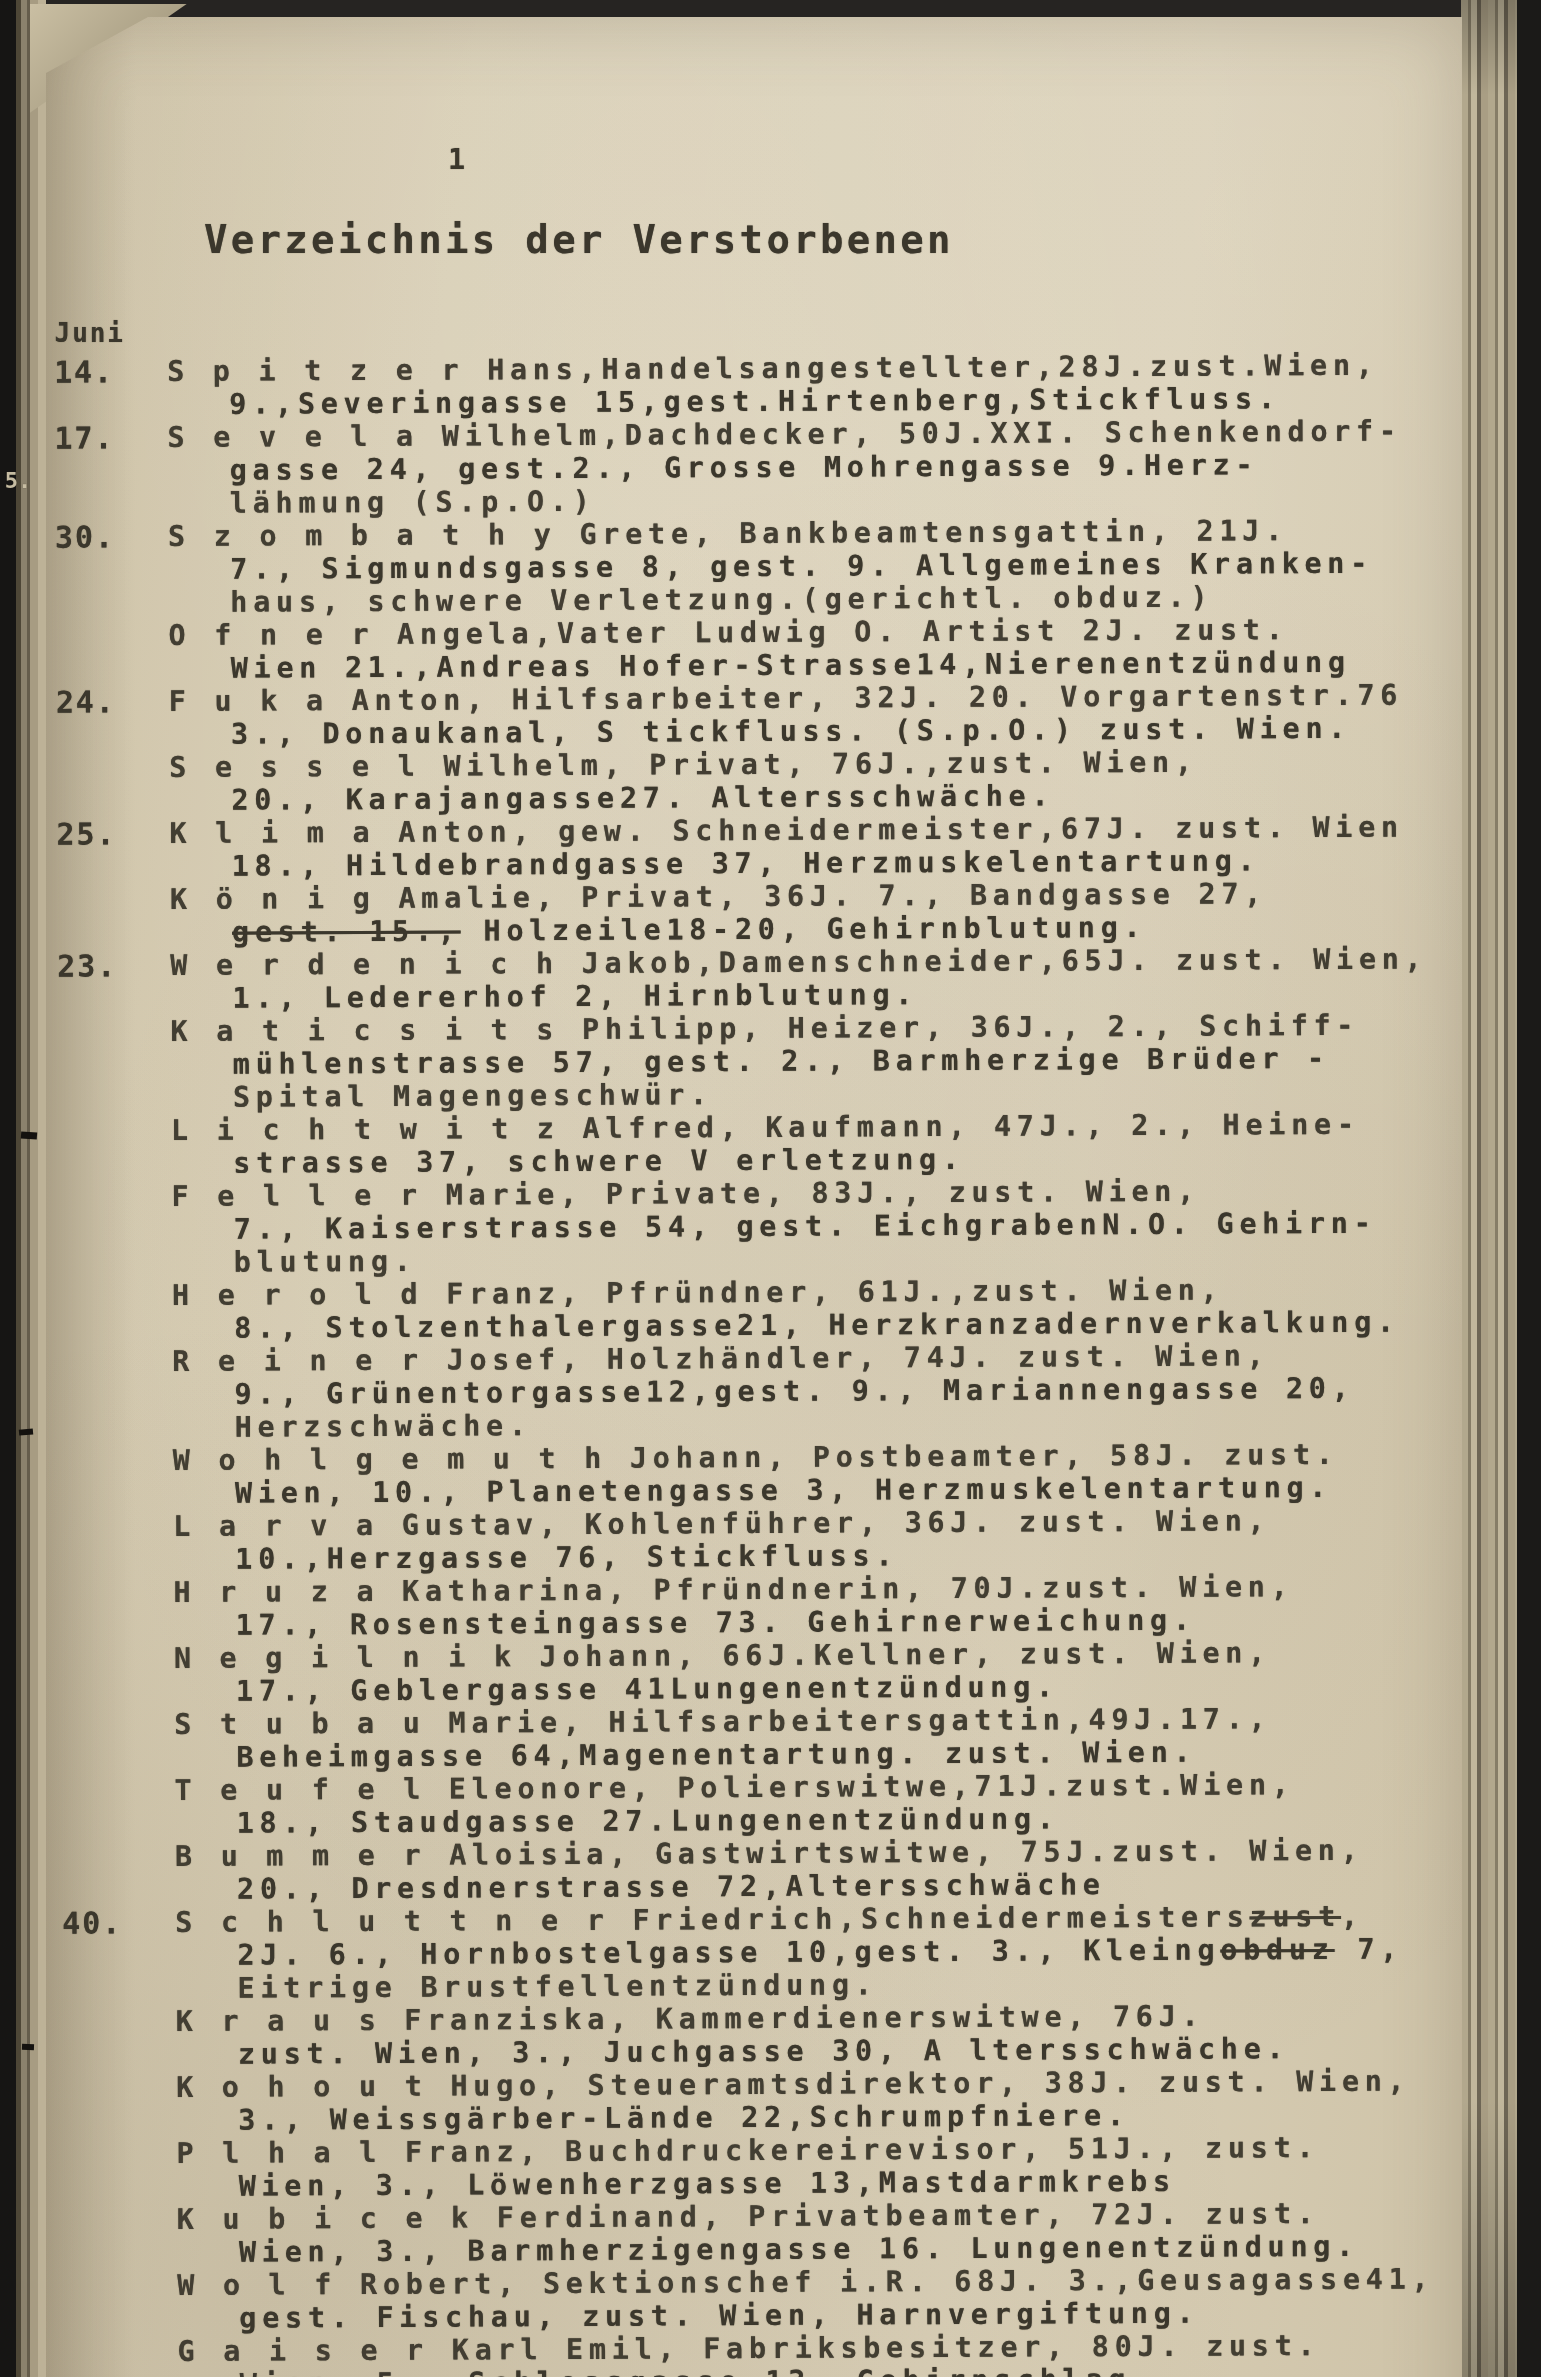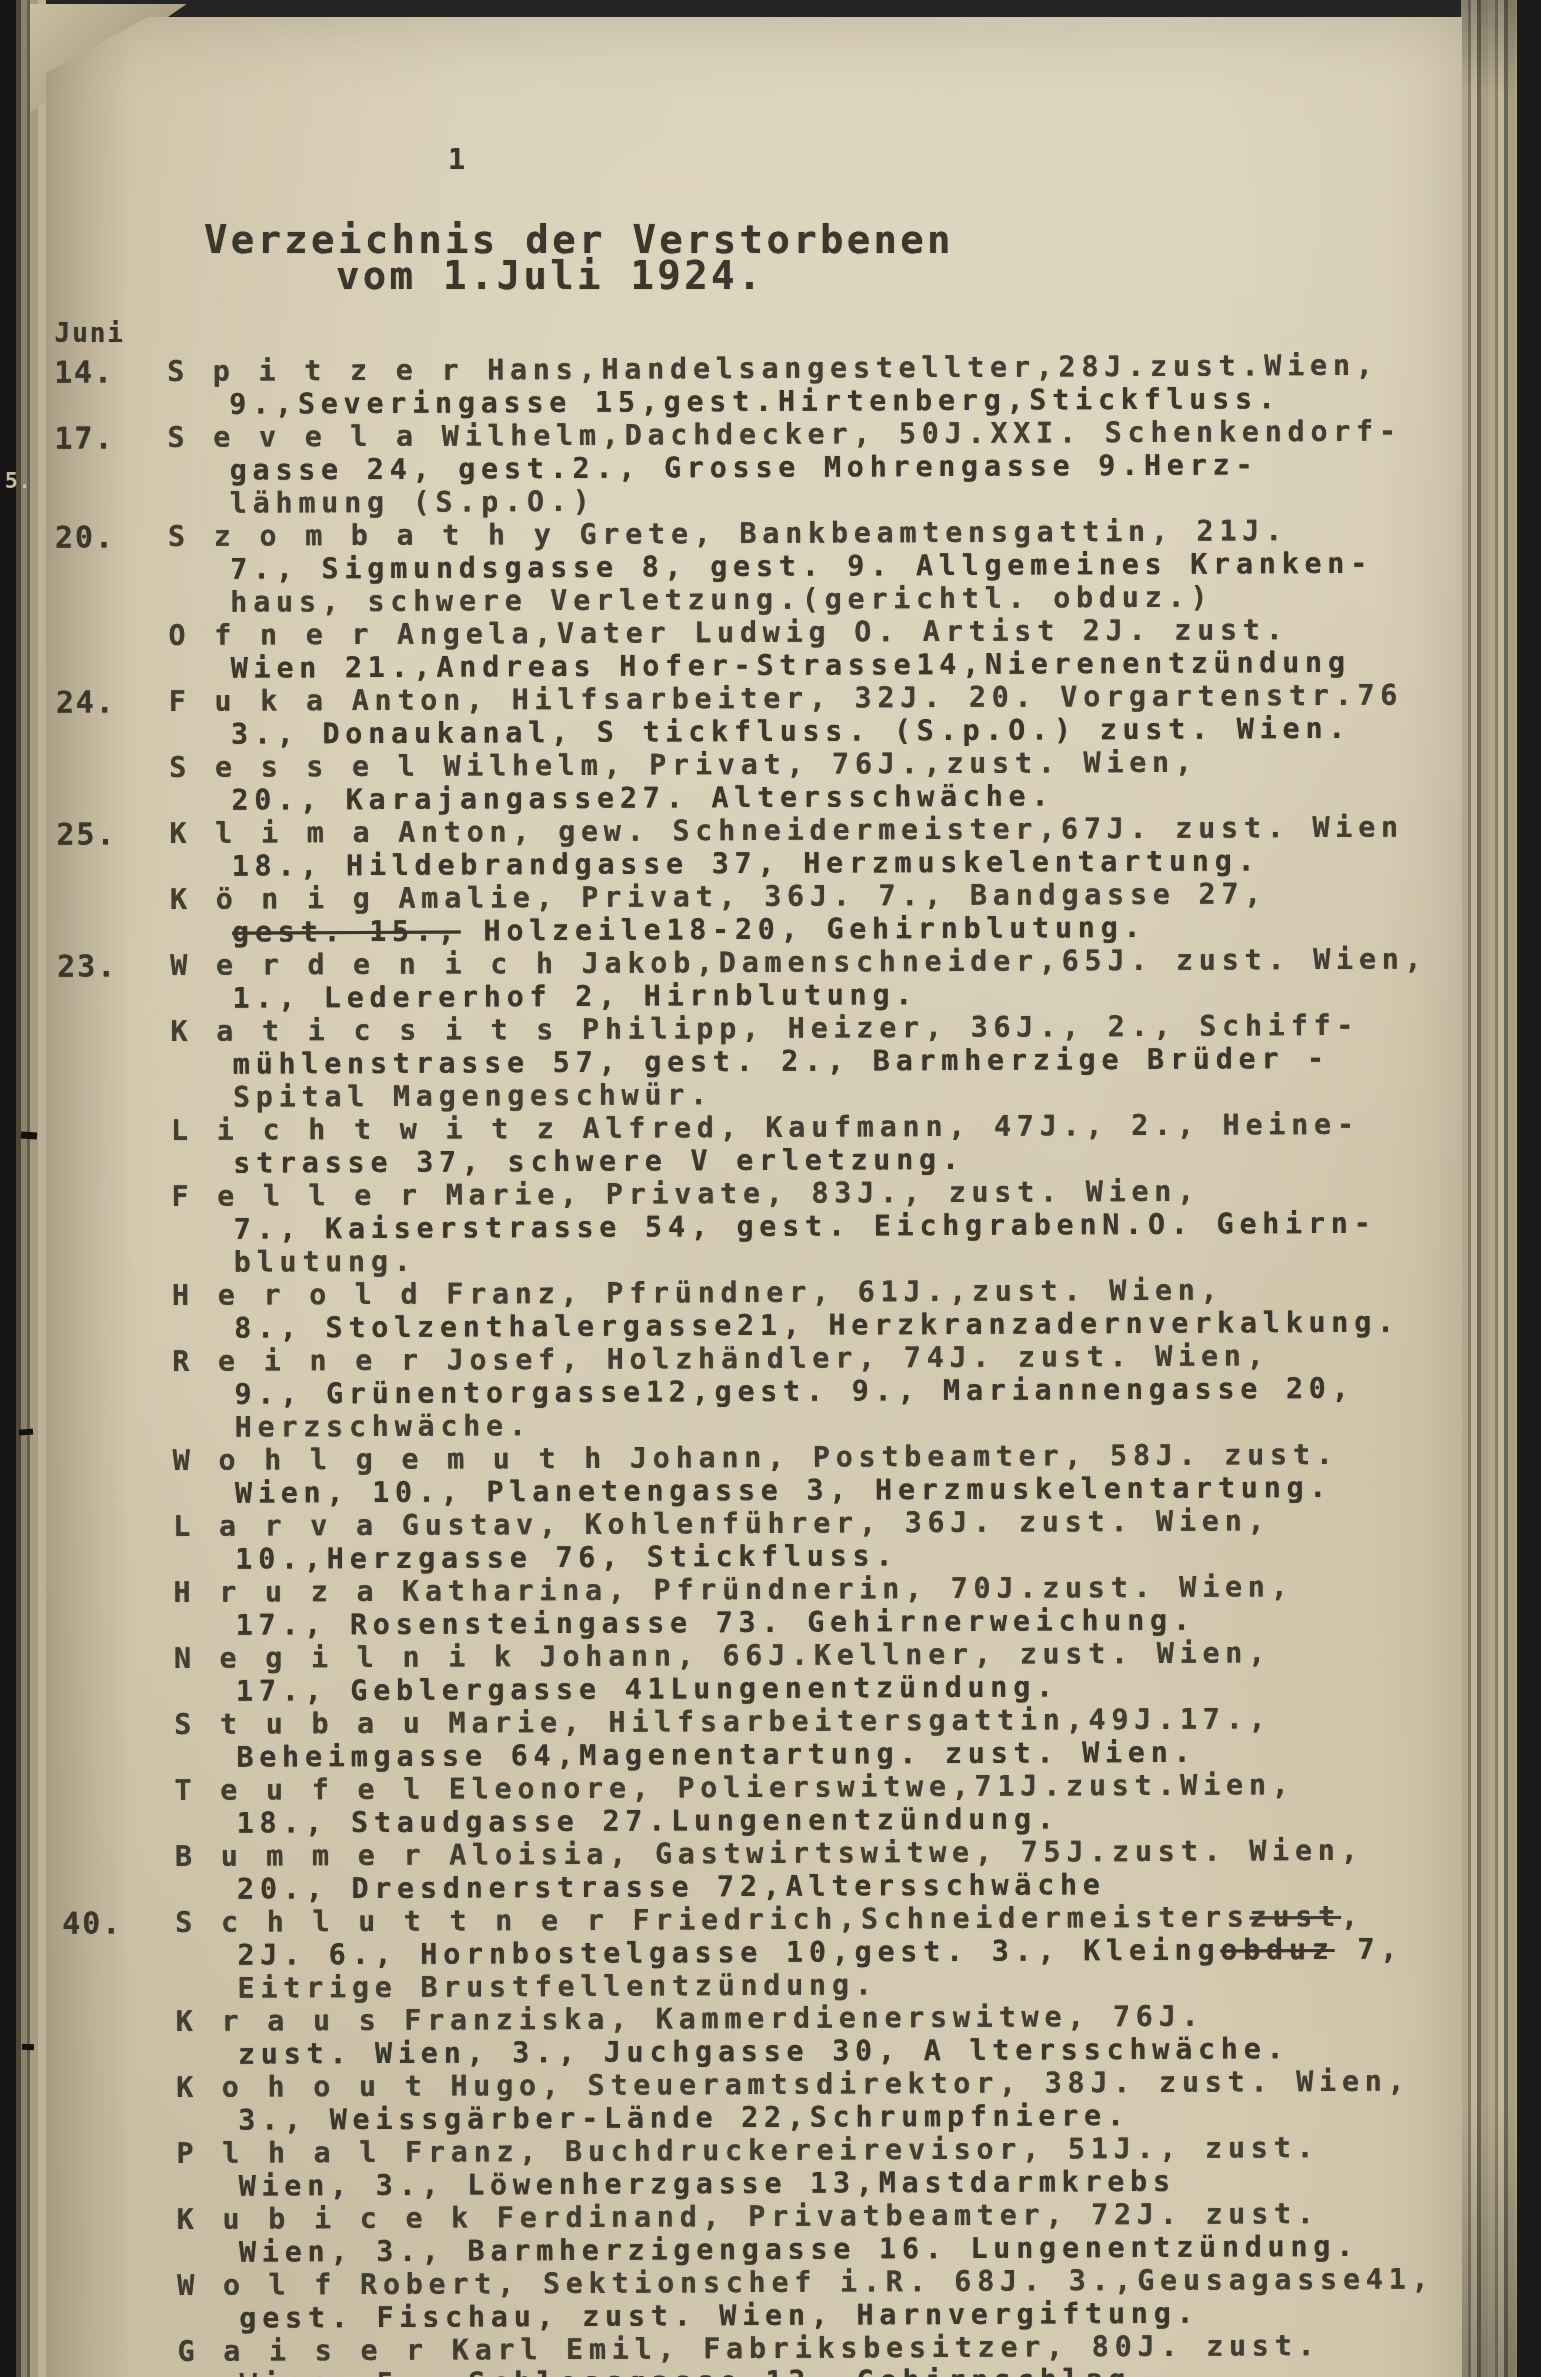--- a/index.html
+++ b/index.html
@@ -98,21 +98,20 @@
   <div class="margin-fragment ink">5.</div>
   <div class="edge-mark m1"></div>
   <div class="edge-mark m2"></div>
   <div class="edge-mark m3"></div>
 
   <div class="paper">
     <div class="page-number ink">1</div>
 
     <div class="title-block ink">
       <div>Verzeichnis der Verstorbenen</div>
-      <div class="title-line2">vom 1.Juli 1924.</div>
     </div>
 
     <div class="month ink">Juni</div>
 
     <div class="entries ink" id="entries">
         <div class="entry">
           <div class="date">14.</div>
           <div class="entry-body">
             <div class="line"><span>S p i t z e r  Hans,Handelsangestellter,28J.zust.Wien,</span></div>
             <div class="line cont"><span>9.,Severingasse 15,gest.Hirtenberg,Stickfluss.</span></div>
@@ -120,21 +119,21 @@
         </div>
         <div class="entry">
           <div class="date">17.</div>
           <div class="entry-body">
             <div class="line"><span>S e v e l a  Wilhelm,Dachdecker, 50J.XXI. Schenkendorf-</span></div>
             <div class="line cont"><span>gasse 24, gest.2., Grosse Mohrengasse 9.Herz-</span></div>
             <div class="line cont"><span>lähmung (S.p.O.)</span></div>
           </div>
         </div>
         <div class="entry">
-          <div class="date">20.</div>
+          <div class="date">30.</div>
           <div class="entry-body">
             <div class="line"><span>S z o m b a t h y Grete, Bankbeamtensgattin, 21J.</span></div>
             <div class="line cont"><span>7., Sigmundsgasse 8, gest. 9. Allgemeines Kranken-</span></div>
             <div class="line cont"><span>haus, schwere Verletzung.(gerichtl. obduz.)</span></div>
           </div>
         </div>
         <div class="entry">
           <div class="date"></div>
           <div class="entry-body">
             <div class="line"><span>O f n e r  Angela,Vater Ludwig O. Artist  2J. zust.</span></div>

